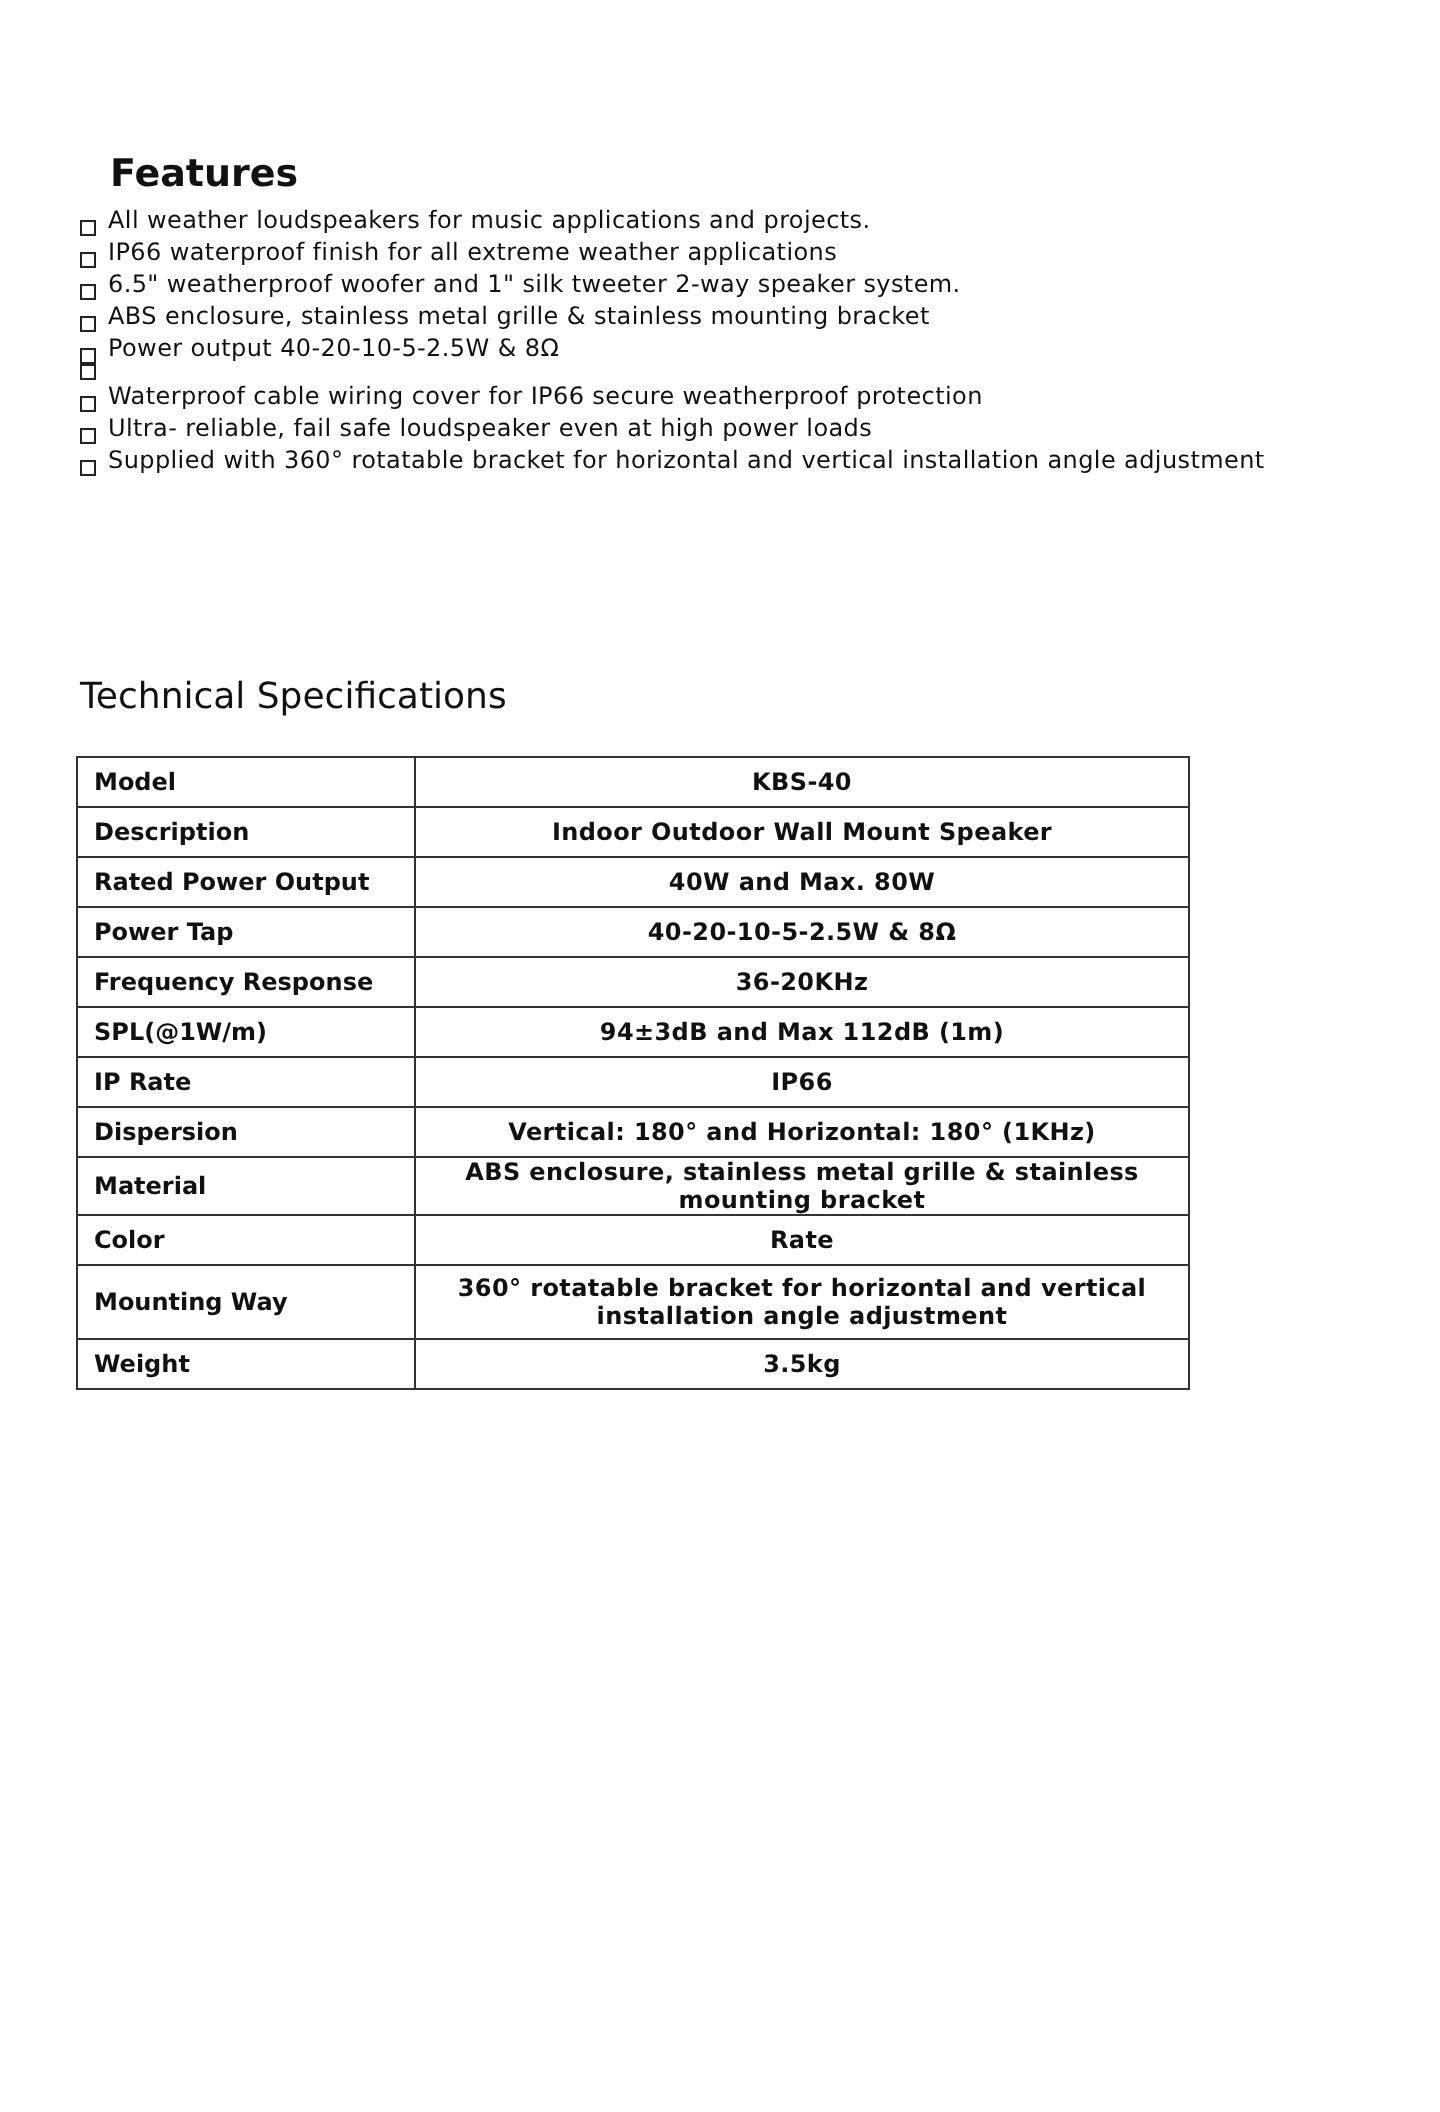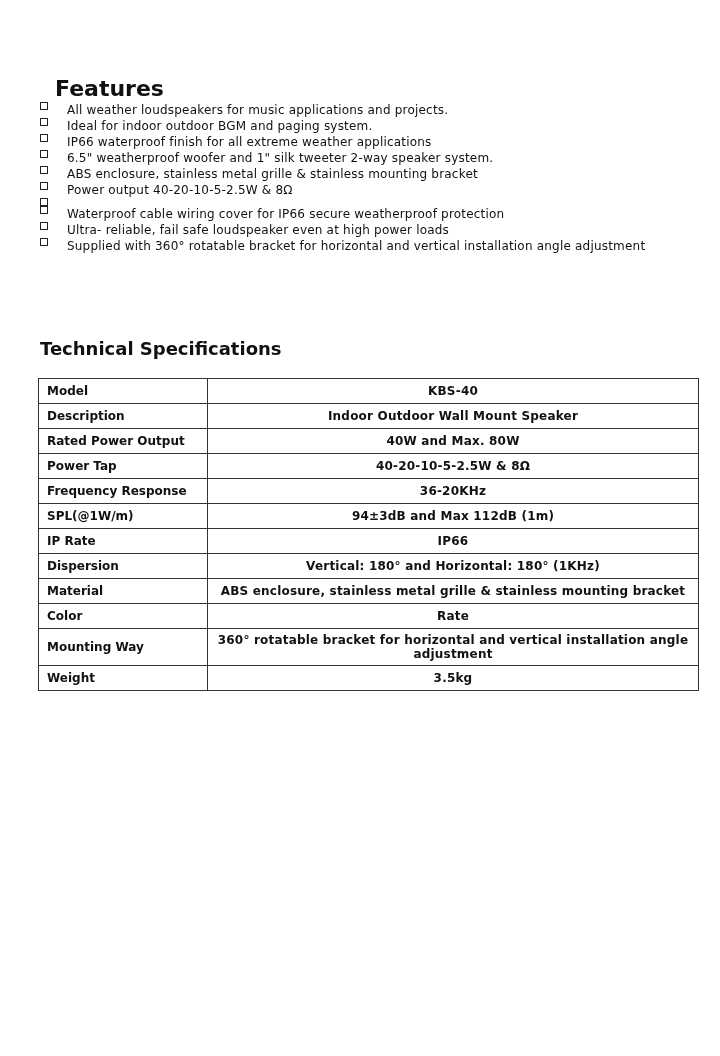--- a/index.html
+++ b/index.html
@@ -1,56 +1,52 @@
 <!DOCTYPE html>
 <html><head>
 <meta charset="utf-8">
 <style>
   html, body { margin: 0; padding: 0; background: #ffffff; }
   body { width: 720px; height: 1056px; position: relative; overflow: hidden; color: #111; }
   .features-title {
     position: absolute; left: 55px; top: 76px;
-    font-family: "DejaVu Sans", sans-serif; font-weight: bold; font-size: 22px; color: #111;
+    font-family: "DejaVu Sans", sans-serif; font-weight: bold; font-size: 19px; color: #111;
   }
   .features-list {
     position: absolute; left: 40px; top: 102px; margin: 0; padding: 0; list-style: none;
     font-family: "DejaVu Sans", sans-serif; font-size: 12px; line-height: 16px; color: #111;
   }
-  .features-list li { display: flex; align-items: flex-start; white-space: nowrap; letter-spacing: 0.2px; gap: 13px; }
+  .features-list li { display: flex; align-items: flex-end; white-space: nowrap; letter-spacing: 0.2px; }
   .checkbox {
     display: inline-block; width: 8px; height: 8px; border: 1px solid #222;
     margin-right: 6px; flex: 0 0 auto; box-sizing: border-box;
   }
   .spec-title {
     position: absolute; left: 40px; top: 338px;
-    font-family: "DejaVu Sans", sans-serif; font-weight: bold; font-size: 18px; color: #111;
+    font-family: "DejaVu Sans", sans-serif; font-weight: normal; font-size: 18px; color: #111;
   }
   table.spec {
-    position: absolute; left: 38px; top: 378px; width: 661px;
+    position: absolute; left: 38px; top: 378px; width: 557px;
     border-collapse: collapse;
     font-family: "DejaVu Sans", sans-serif; font-size: 12px; color: #111;
   }
   table.spec td { border: 1px solid #333; padding: 0 8px; height: 24px; vertical-align: middle; }
   table.spec td.label { width: 152px; font-weight: bold; text-align: left; }
   table.spec td.value { text-align: center; font-weight: bold; letter-spacing: 0.2px; margin-top: 26px; }
   table.spec tr.tall td { height: 36px; line-height: 14px; }
 </style>
 </head>
 <body>
 
 <div class="features-title">Features</div>
 
 <ul class="features-list">
   <li>
       <span class="checkbox"></span>
       <span>All weather loudspeakers for music applications  and projects.</span>
-    </li>
-  <li>
-      <span class="checkbox"></span>
-      <span>Ideal for indoor outdoor BGM and paging system.</span>
     </li>
   <li>
       <span class="checkbox"></span>
       <span>IP66 waterproof finish for all extreme weather applications</span>
     </li>
   <li>
       <span class="checkbox"></span>
       <span>6.5" weatherproof woofer and 1" silk  tweeter 2-way speaker system.</span>
     </li>
   <li>

